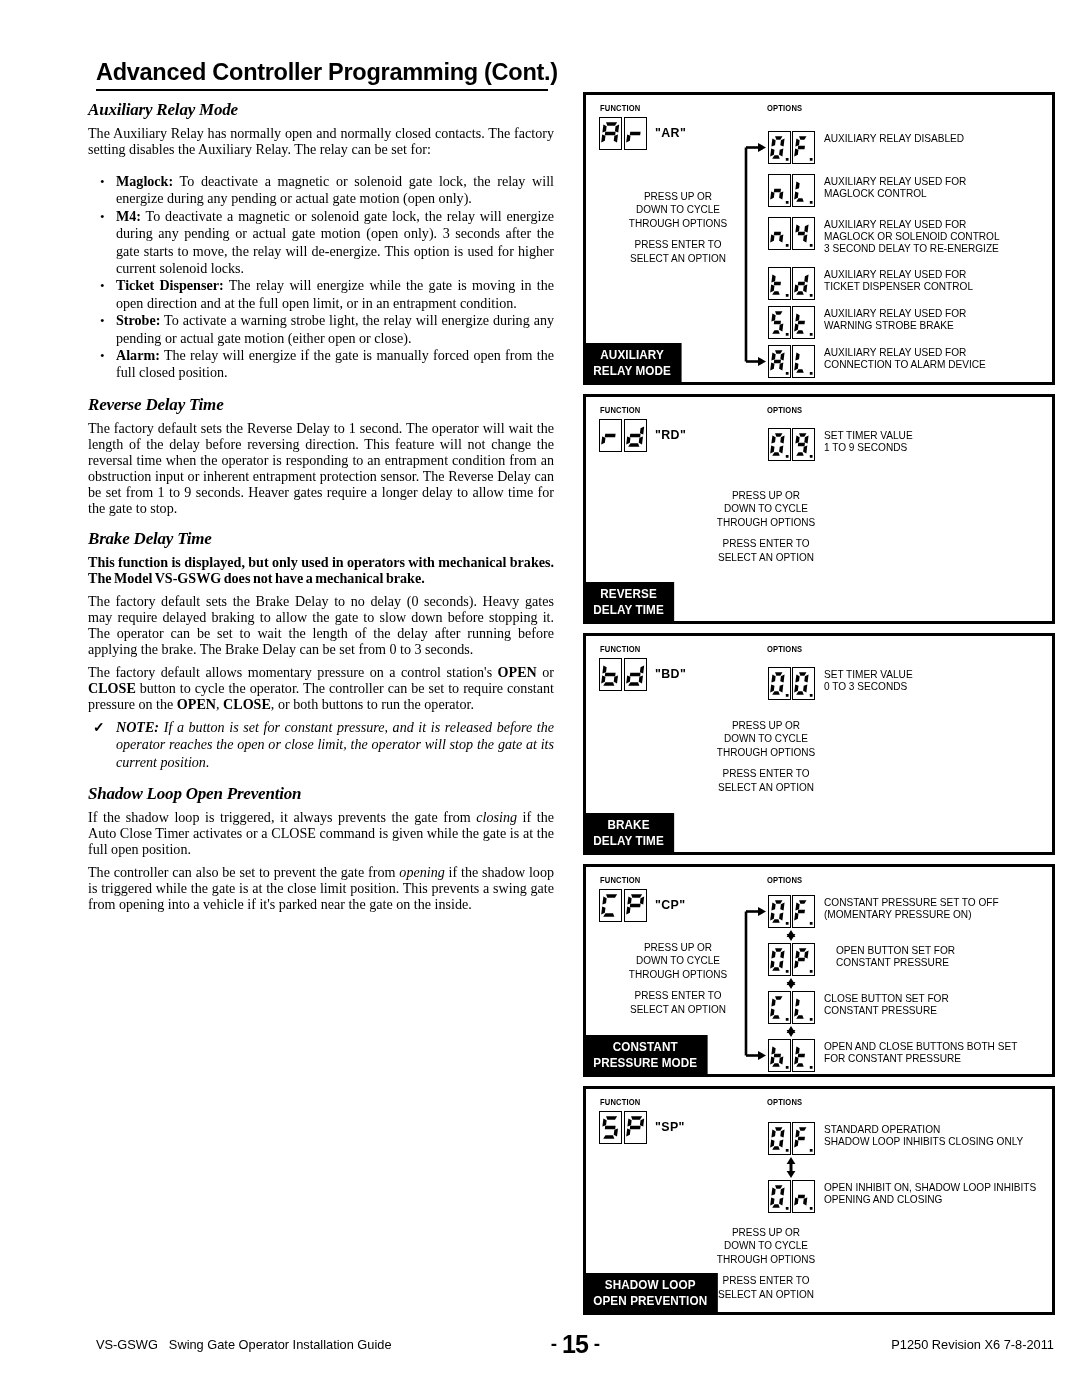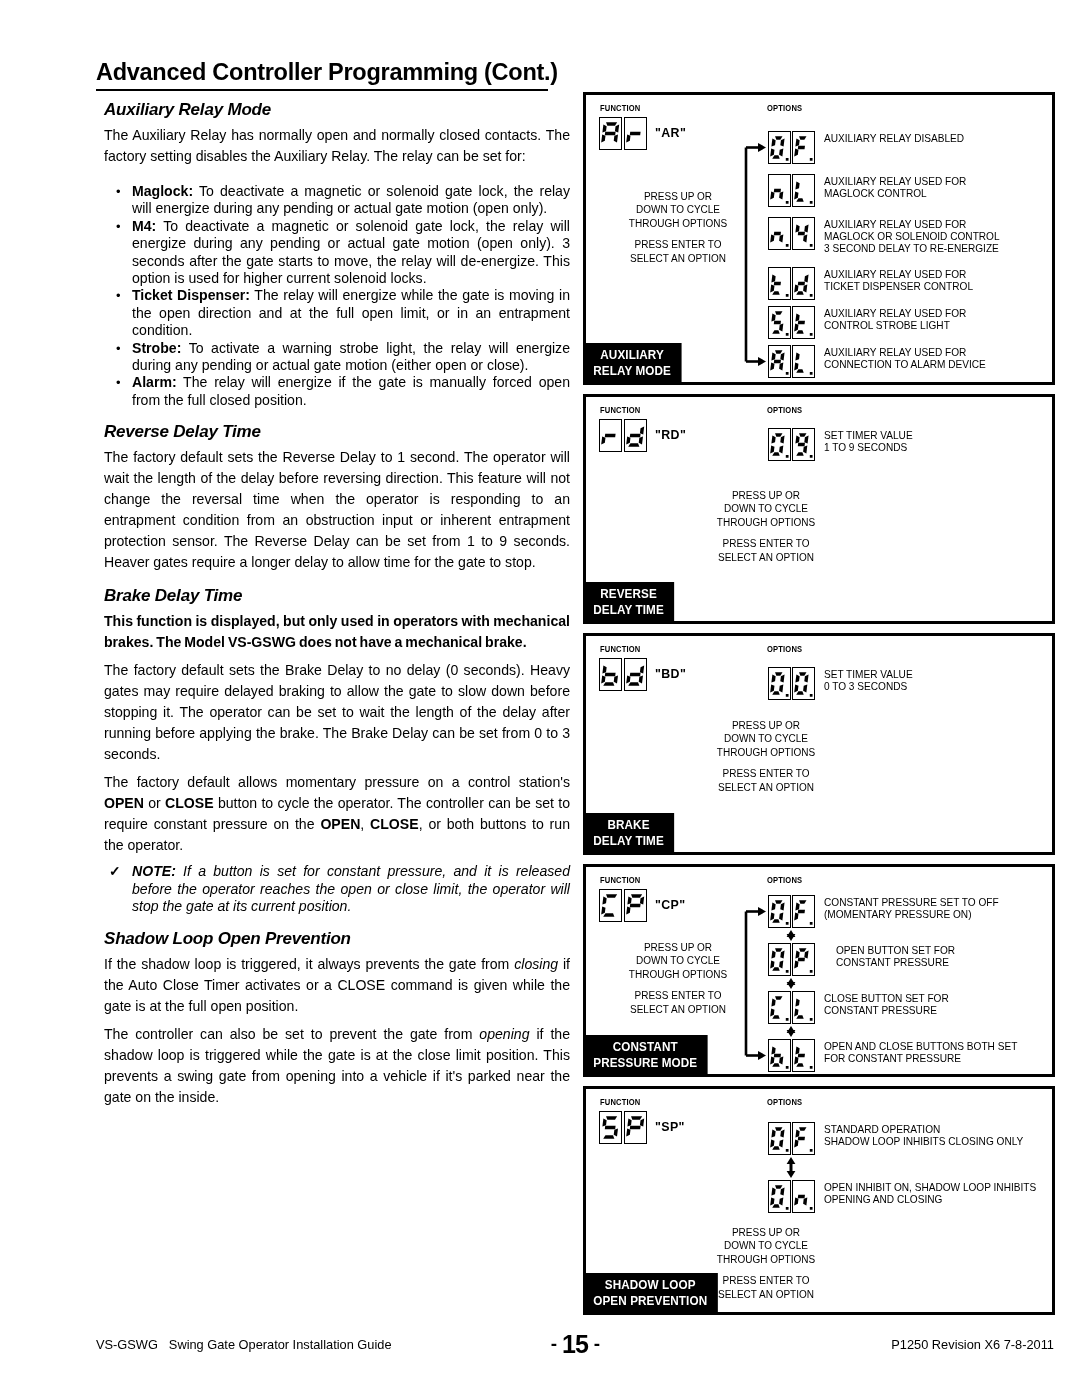--- a/index.html
+++ b/index.html
@@ -24,34 +24,34 @@
     font-family:"Liberation Sans", sans-serif;
     transform:scaleX(0.96); transform-origin:left center;
     white-space:nowrap;
   }
   .page-header .rule {
     border-bottom:2.5px solid #000; margin-top:3px; width:452px;
   }
 
   
   .col-left {
-    position:absolute; left:104px; top:100px; width:466px;
+    position:absolute; left:88px; top:100px; width:466px;font-family:Liberation Serif, serif;
   }
   .col-right {
     position:absolute; left:583px; top:92px; width:472px;
   }
 
   h2.sec {
     font-size:17px; font-weight:bold; font-style:italic;
     margin-top:13px; margin-bottom:5px; letter-spacing:-0.2px;
   }
   h2.sec.first { margin-top:0; }
 
   p.body {
-    font-size:14.1px; line-height:21px;
+    font-size:14.1px; line-height:16px;
     text-align:justify; margin-bottom:7px;
     word-spacing:0px;
   }
   p.body.bold { font-weight:bold; text-align:justify; word-spacing:-1px;}
   p.body b { font-weight:bold; }
   p.body i { font-style:italic;margin-top:16px; }
 
   ul.bullets { list-style:none; margin:16px 0 7px 0; padding:0; }
   ul.bullets li {
     position:relative; padding-left:28px; font-size:14.1px;
@@ -357,21 +357,21 @@
                     <polygon points="5.047350000000001,12.6025 12.452649999999998,12.6025 12.452649999999998,16.3975 5.047350000000001,16.3975" fill="#000"></polygon>
                     <polygon points="2.0872500000000005,4.667850000000001 5.882250000000001,6.5653500000000005 5.882250000000001,12.10915 2.0872500000000005,13.4374" fill="#000"></polygon>
                     <polygon points="2.0872500000000005,15.5626 5.882250000000001,16.89085 5.882250000000001,22.434649999999998 2.0872500000000005,24.33215" fill="#000"></polygon>
                   </g>
                   <rect x="18.4" y="28" width="3.0" height="3.0" fill="#000"></rect>
                 </svg>
               </div>
             </div>
             <div class="desc">
               <div>AUXILIARY RELAY USED FOR</div>
-              <div>CONTROL STROBE LIGHT</div>
+              <div>WARNING STROBE BRAKE</div>
             </div>
           </div>
           <div class="optrow" style="left: 182px; top: 250px;">
             <div class="pair">
               <div class="segcell">
                 <svg viewBox="0 0 23 33" xmlns="http://www.w3.org/2000/svg">
                   <g transform="translate(2.2,2) skewX(-7)">
                     <polygon points="4.667850000000001,2.0872500000000005 12.832149999999999,2.0872500000000005 10.93465,5.882250000000001 6.5653500000000005,5.882250000000001" fill="#000"></polygon>
                     <polygon points="5.047350000000001,12.6025 12.452649999999998,12.6025 12.452649999999998,16.3975 5.047350000000001,16.3975" fill="#000"></polygon>
                     <polygon points="2.0872500000000005,4.667850000000001 5.882250000000001,6.5653500000000005 5.882250000000001,12.10915 2.0872500000000005,13.4374" fill="#000"></polygon>

